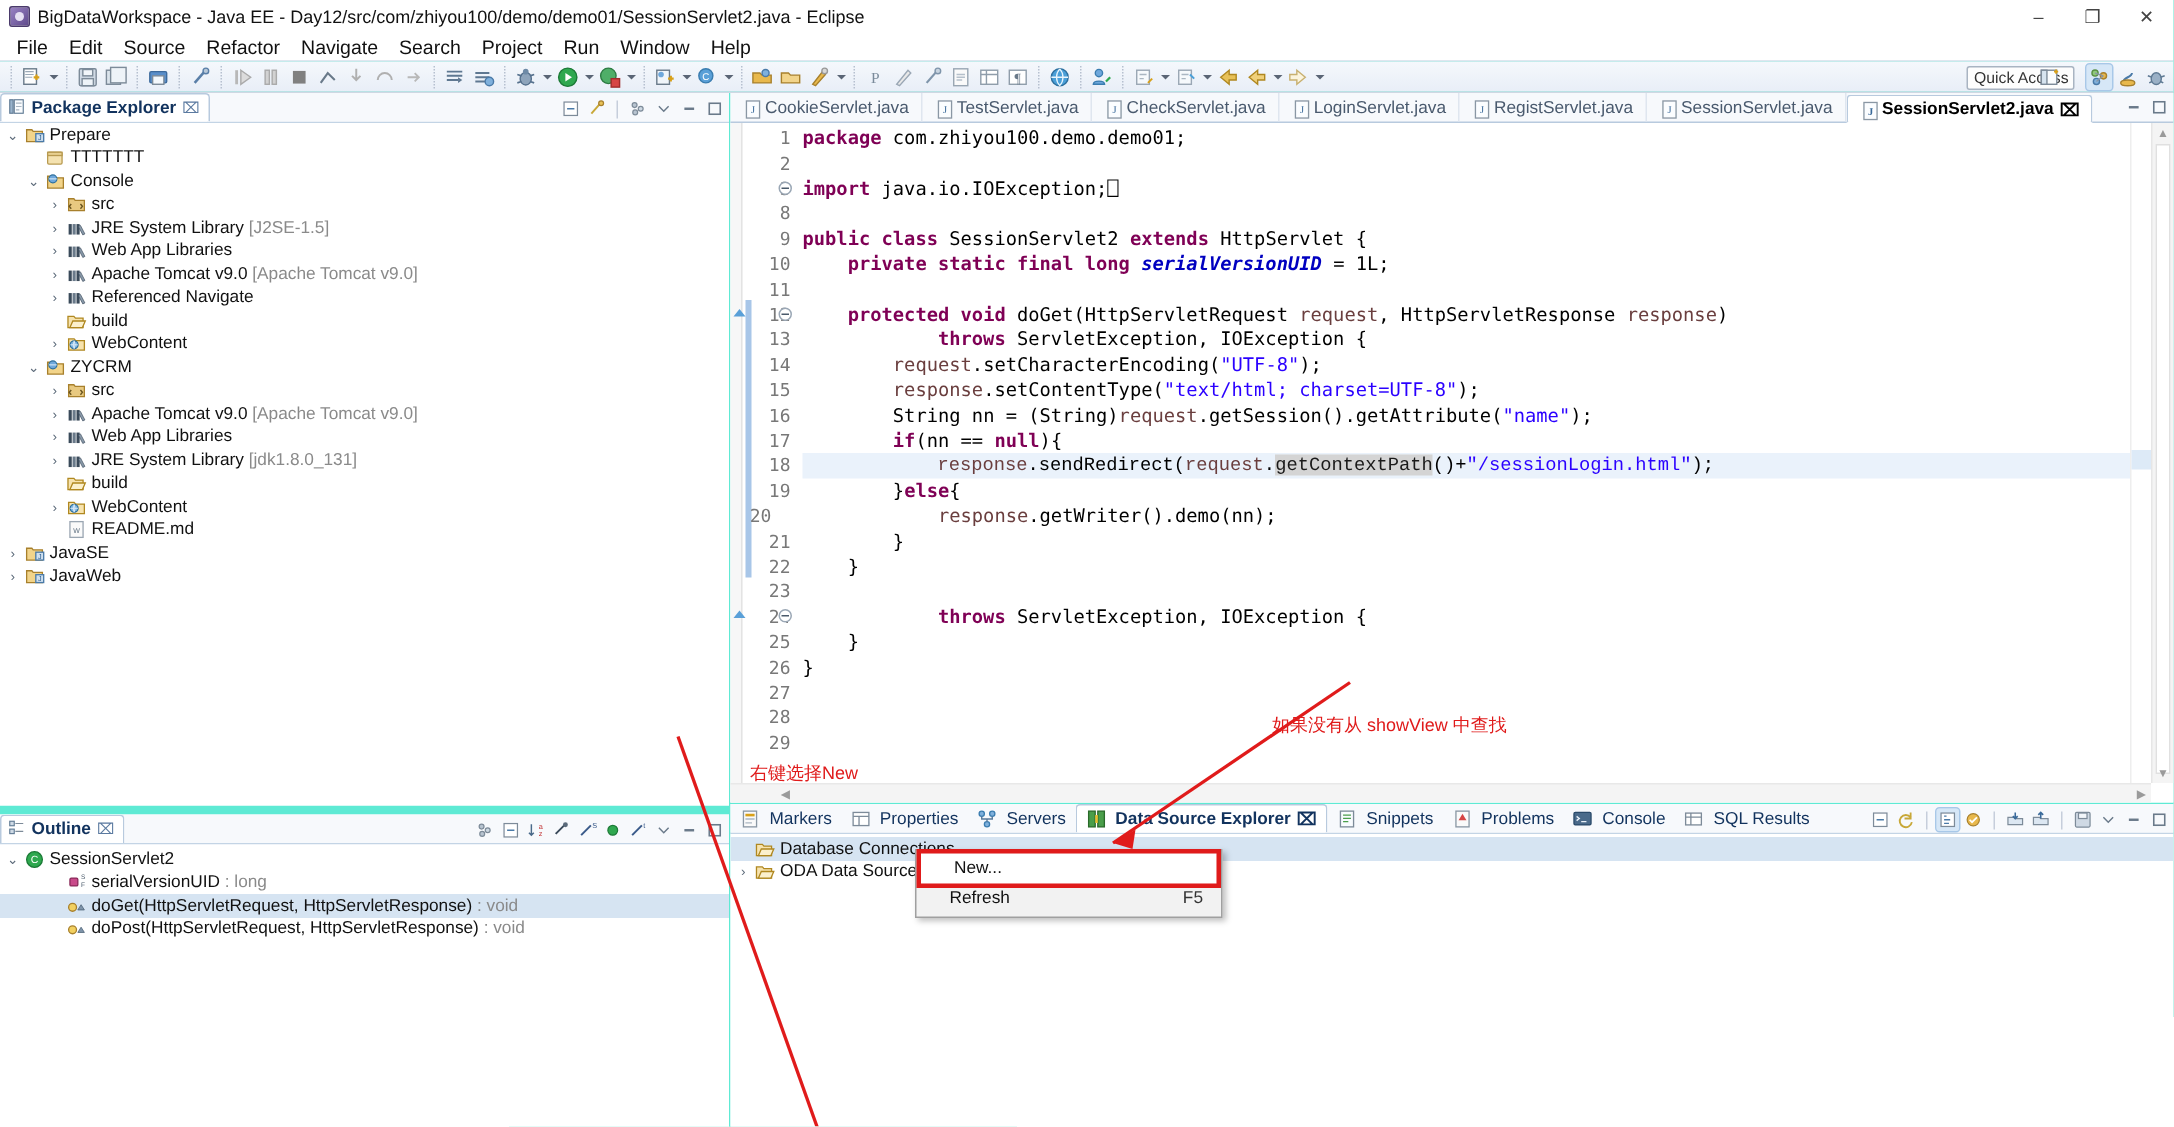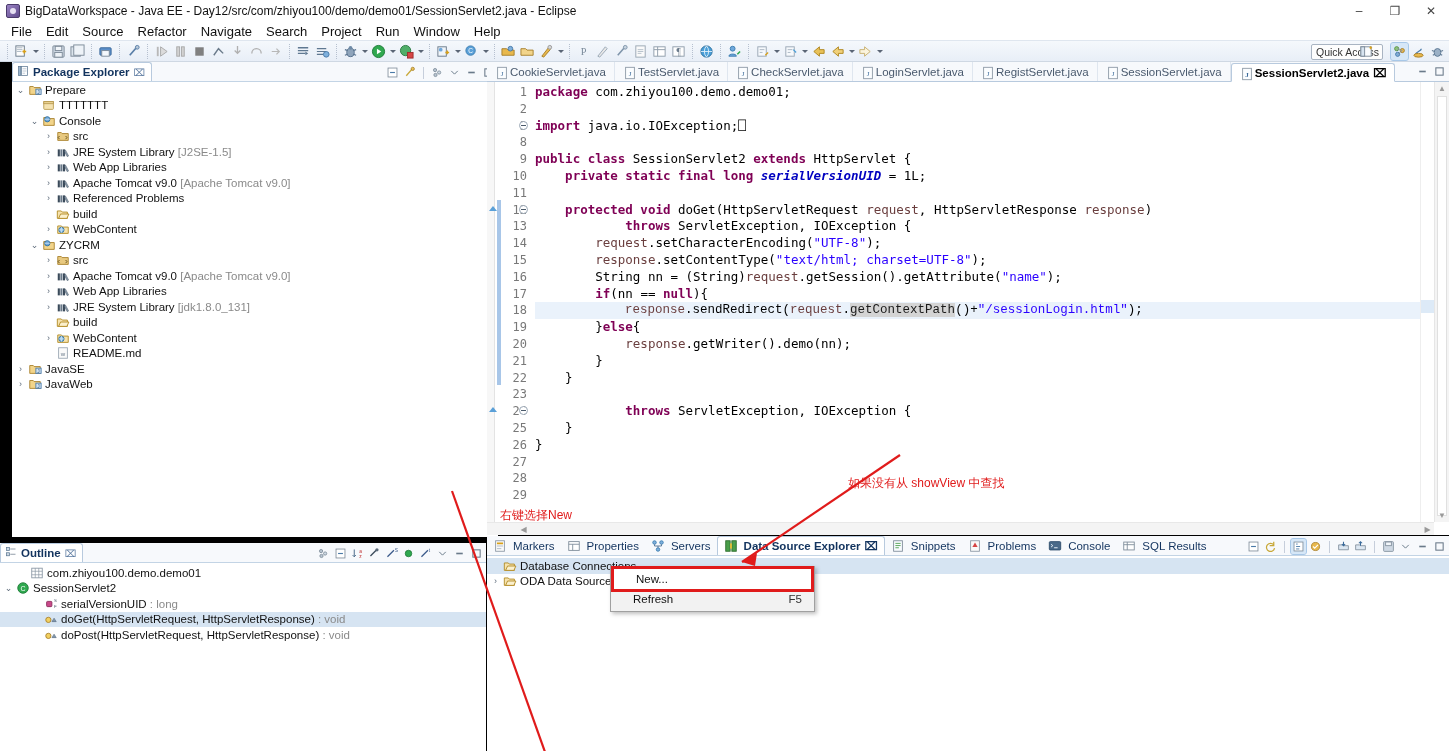--- a/index.html
+++ b/index.html
@@ -4,21 +4,21 @@
 <style>
   * { box-sizing: border-box; margin:0; padding:0; }
   html,body { width:1449px; height:751px; overflow:hidden; }
   body {
     font-family: "Liberation Sans", sans-serif;
     font-size: 12px;
     color:#1a1a1a;
     background:#f0f0f0;
     -webkit-font-smoothing: antialiased;
   }
-  .app { position:relative; width:1449px; height:751px; background:#000000; }
+  .app { position:relative; width:1449px; height:751px; background:#5eead4; }
 
   
   .titlebar {
     height:22px; background:#ffffff; display:flex; align-items:center;
     padding-left:6px; border-bottom:0px solid #ddd; position:relative;
   }
   .title-icon {
     width:14px; height:14px; margin-right:5px; flex:0 0 auto;
     background:linear-gradient(135deg,#9a83c4,#5f4a8b);
     border:1px solid #4a3a6b; border-radius:2px;
@@ -450,21 +450,21 @@
         <svg width="15" height="15" viewBox="0 0 16 16">
             <ellipse cx="8" cy="9" rx="3.6" ry="4.2" fill="#9ab0c6" stroke="#5f7a94"></ellipse>
             <path d="M2 7l3 1M14 7l-3 1M3 12l2-1M13 12l-2-1" stroke="#5f7a94" stroke-width="1.1"></path>
           </svg>
       </div>
     </div>
   </div>
 
   <div class="body-area">
 
-    <div class="view" style="left:12px;top:0;width:486px;height:475px;">
+    <div class="view" style="left:0;top:0;width:486px;height:475px;">
       <div class="view-tabbar">
         <div class="vtab">
           <span>
             <svg width="12" height="12" viewBox="0 0 16 16">
                 <rect x="2" y="2" width="3" height="12" fill="#9ab4cc" stroke="#5f7a94"></rect>
                 <rect x="6" y="2" width="8" height="12" fill="#fafcfe" stroke="#5f7a94"></rect>
                 <path d="M7.5 5h5M7.5 8h5M7.5 11h3" stroke="#aab6c2" stroke-width="0.9"></path>
               </svg>
           </span>
           <span>Package Explorer</span>
@@ -599,21 +599,21 @@
       <span style="display:inline-block;width:28px;flex:0 0 28px;"></span>
       <span class="twist">›</span>
       <span class="tico">
               <svg width="14" height="14" viewBox="0 0 16 16">
                 <rect x="2" y="5" width="2.4" height="8" fill="#3a4a5a"></rect>
                 <rect x="5" y="5" width="2.4" height="8" fill="#6a7a8a"></rect>
                 <rect x="8" y="5" width="2.4" height="8" fill="#3a4a5a"></rect>
                 <path d="M11 6l3.4 6.5-1.6.8L9.4 6.8z" fill="#8a9aaa" stroke="#3a4a5a" stroke-width="0.5"></path>
               </svg>
             </span>
-      <span class="tlabel">Referenced Problems</span>
+      <span class="tlabel">Referenced Navigate</span>
     </div>
     <div class="trow">
       <span style="display:inline-block;width:28px;flex:0 0 28px;"></span>
       <span class="twist"></span>
       <span class="tico">
               <svg width="14" height="14" viewBox="0 0 16 16">
                 <path d="M1.5 13V4.5h4.5l1.2 1.3H13V13z" fill="#f7e3ae" stroke="#b08820"></path>
                 <path d="M3 13l2.2-5h9.5L12.5 13z" fill="#fbf0cd" stroke="#b08820"></path>
               </svg>
             </span>
@@ -823,31 +823,20 @@
           </div>
           <div class="vt-ico">
             <svg width="13" height="13" viewBox="0 0 16 16">
                 <rect x="3.5" y="3.5" width="9" height="9" fill="none" stroke="#6a7a8a" stroke-width="1.3"></rect>
               </svg>
           </div>
         </div>
       </div>
       <div class="view-underline"></div>
       <div class="view-body" id="ol-tree" style="padding-top:2px;">
-    <div class="trow">
-      <span style="display:inline-block;width:14px;flex:0 0 14px;"></span>
-      <span class="twist"></span>
-      <span class="tico">
-              <svg width="14" height="14" viewBox="0 0 16 16">
-                <rect x="2" y="2.5" width="12" height="11" fill="#fff" stroke="#8a97a4"></rect>
-                <path d="M2 6h12M2 10h12M6 2.5v11M10 2.5v11" stroke="#8a97a4" stroke-width="0.8"></path>
-              </svg>
-            </span>
-      <span class="tlabel">com.zhiyou100.demo.demo01</span>
-    </div>
     <div class="trow">
       <span style="display:inline-block;width:0px;flex:0 0 0px;"></span>
       <span class="twist">⌄</span>
       <span class="tico">
               <svg width="14" height="14" viewBox="0 0 16 16">
                 <circle cx="8" cy="8" r="6" fill="#2fa84f" stroke="#1b7a36"></circle>
                 <text x="8" y="11" font-size="8" fill="#fff" text-anchor="middle" font-family="Liberation Sans">C</text>
               </svg>
             </span>
       <span class="tlabel">SessionServlet2</span>
@@ -974,21 +963,21 @@
               <div class="cline" style="padding-right:4px;">10</div>
               <div class="cline" style="padding-right:4px;">11</div>
               <div class="cline" style="padding-right:4px;">12</div>
               <div class="cline" style="padding-right:4px;">13</div>
               <div class="cline" style="padding-right:4px;">14</div>
               <div class="cline" style="padding-right:4px;">15</div>
               <div class="cline" style="padding-right:4px;">16</div>
               <div class="cline" style="padding-right:4px;">17</div>
               <div class="cline" style="padding-right:4px;">18</div>
               <div class="cline" style="padding-right:4px;">19</div>
-              <div class="cline" style="padding-right:4px;">20</div>
+              <div class="cline" style="padding-right:4px;text-align:center;">20</div>
               <div class="cline" style="padding-right:4px;">21</div>
               <div class="cline" style="padding-right:4px;">22</div>
               <div class="cline" style="padding-right:4px;">23</div>
               <div class="cline" style="padding-right:4px;">24</div>
               <div class="cline" style="padding-right:4px;">25</div>
               <div class="cline" style="padding-right:4px;">26</div>
               <div class="cline" style="padding-right:4px;">27</div>
               <div class="cline" style="padding-right:4px;">28</div>
               <div class="cline" style="padding-right:4px;">29</div>
             </div>

